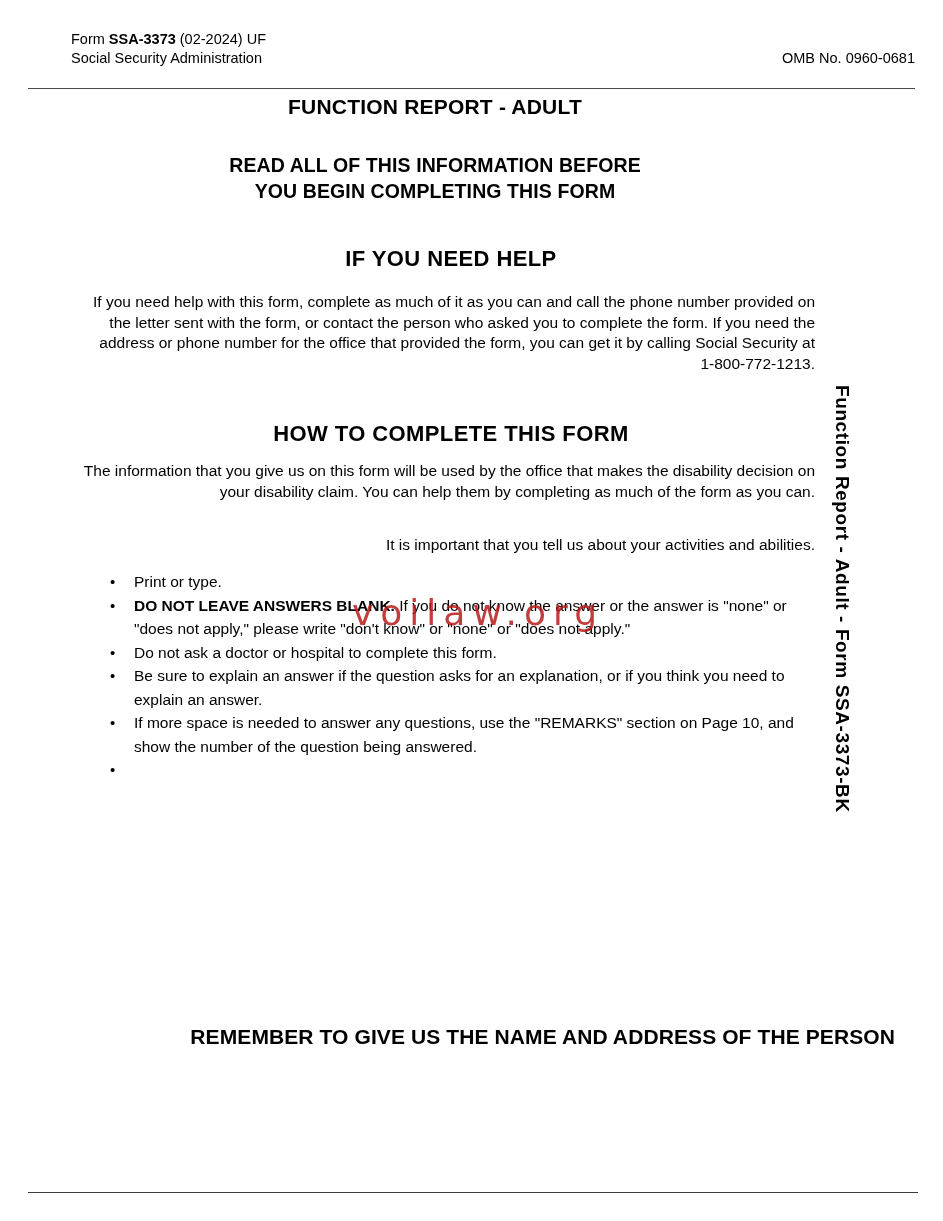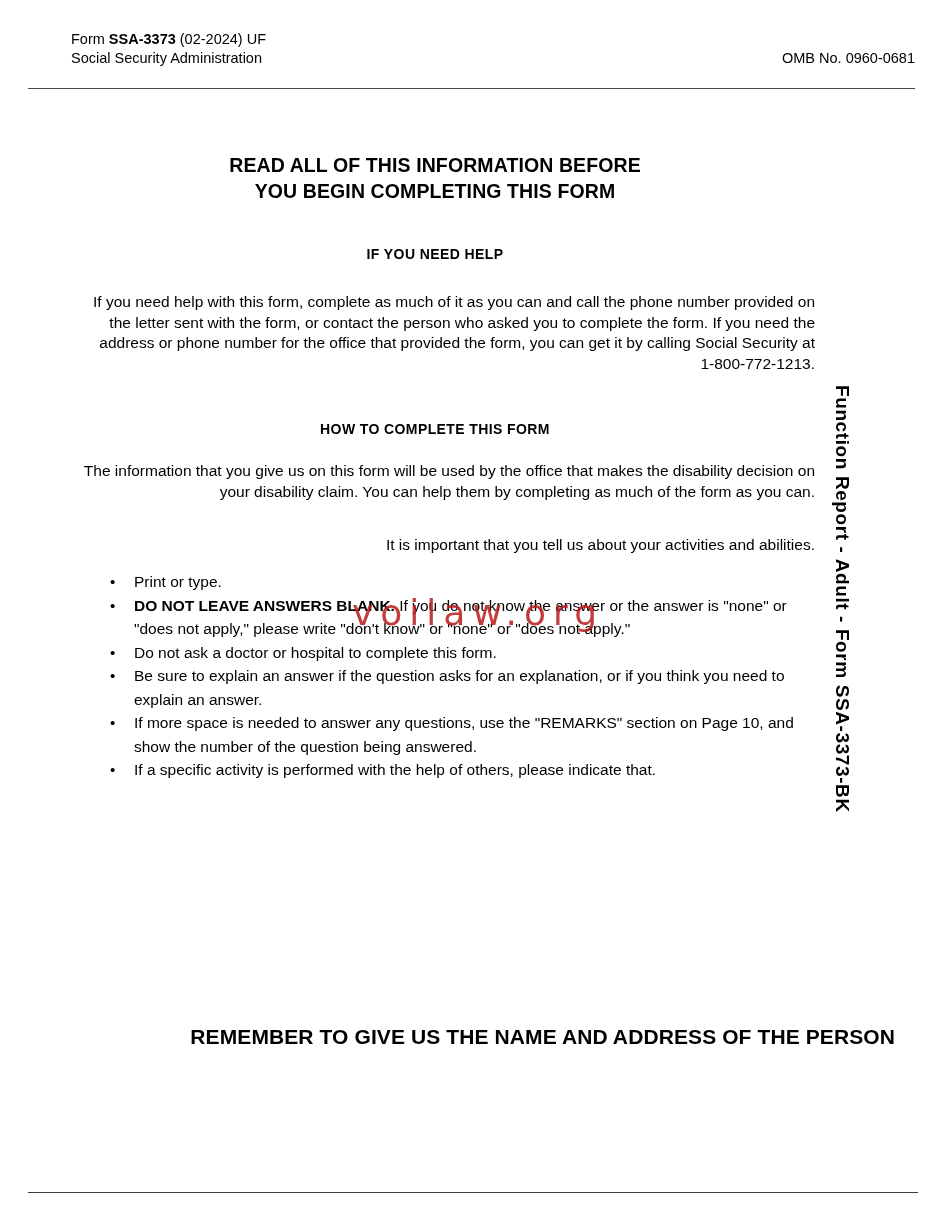--- a/index.html
+++ b/index.html
@@ -68,23 +68,24 @@
     font-weight: bold;
     line-height: 26px;
     letter-spacing: 0.1px;
   }
 
   .section-heading {
     position: absolute;
     width: 870px;
     left: 0;
     text-align: center;
-    font-size: 14px;
+    font-size: 22px;
     font-weight: bold;
     letter-spacing: 0.4px;
+    padding-left: 16px;
   }
   #heading-help { top: 246px; }
   #heading-how  { top: 421px; }
 
   
   .para {
     position: absolute;
     left: 82px;
     width: 733px;
     font-size: 15.5px;
@@ -178,20 +179,21 @@
       <div class="header-left"><span>Form </span><span class="hdr-strong">SSA-3373</span><span> (02-2024) UF</span></div>
       <div class="header-right"></div>
     </div>
     <div class="header-row">
       <div class="header-left">Social Security Administration</div>
       <div class="header-right">OMB No. 0960-0681</div>
     </div>
   </div>
   <div class="header-rule"></div>
 
+  <div class="doc-title">FUNCTION REPORT - ADULT</div>
 
   <div class="read-all">
     <div>READ ALL OF THIS INFORMATION BEFORE</div>
     <div>YOU BEGIN COMPLETING THIS FORM</div>
   </div>
 
   <div class="section-heading" id="heading-help">IF YOU NEED HELP</div>
   <div class="para" id="para-help">If you need help with this form, complete as much of it as you can and call the phone number provided on the letter sent with the form, or contact the person who asked you to complete the form. If you need the address or phone number for the office that provided the form, you can get it by calling Social Security at 1-800-772-1213.</div>
 
   <div class="section-heading" id="heading-how">HOW TO COMPLETE THIS FORM</div>
@@ -214,21 +216,21 @@
     <li class="bullet-item">
       <span class="dot">•</span>
       <span style="font-weight:bold;"></span><span>Be sure to explain an answer if the question asks for an explanation, or if you think you need to explain an answer.</span>
     </li>
     <li class="bullet-item">
       <span class="dot">•</span>
       <span style="font-weight:bold;"></span><span>If more space is needed to answer any questions, use the "REMARKS" section on Page 10, and show the number of the question being answered.</span>
     </li>
     <li class="bullet-item">
       <span class="dot">•</span>
-      <span style="font-weight:bold;"></span><span>If a specific activity is performed with the help of others, please indicate that.</span>
+      <span style="font-weight:bold;"></span>
     </li>
   </ul>
 
   <div class="watermark">voilaw.org</div>
 
   <div class="footer-notice">
     <div>REMEMBER TO GIVE US THE NAME AND ADDRESS OF THE PERSON</div>
   </div>
 
   <div class="footer-rule"></div>

